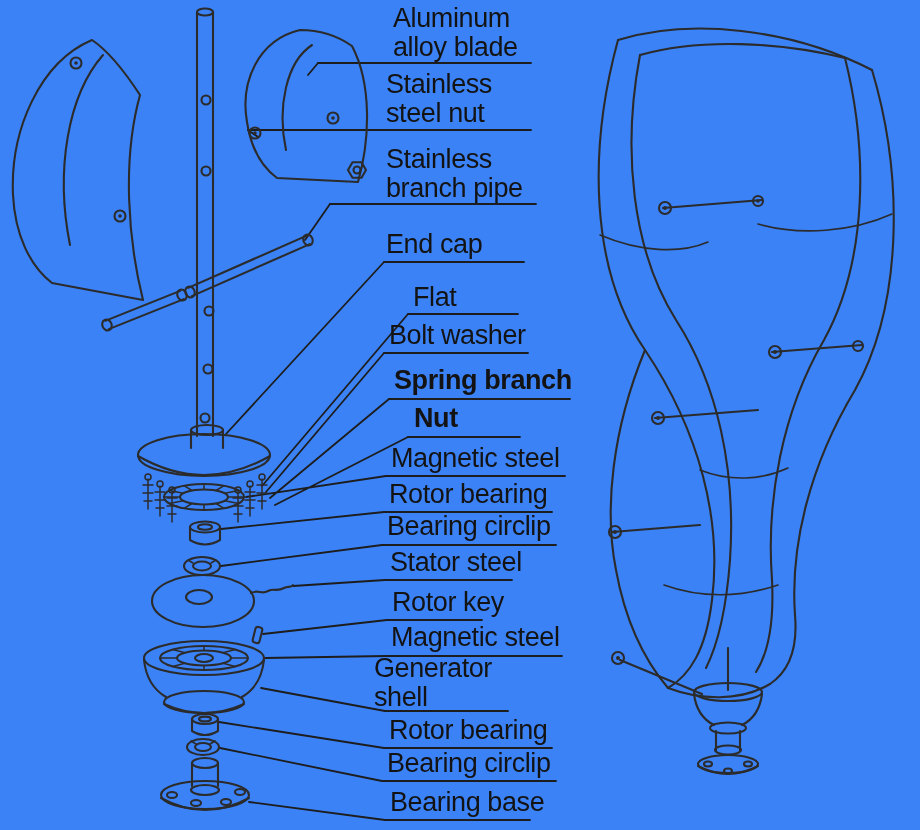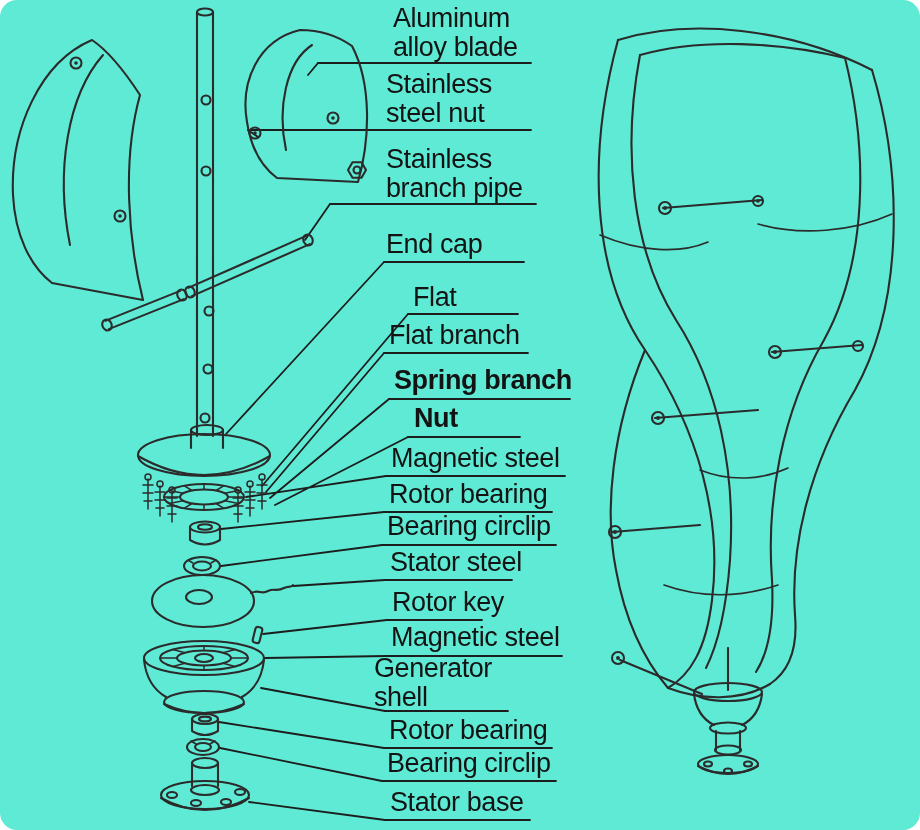--- a/index.html
+++ b/index.html
@@ -1,17 +1,17 @@
 <!DOCTYPE html>
 <html><head>
 <meta charset="utf-8">
 <style>
   html,body{margin:0;padding:0;background:#ffffff;}
-  .stage{position:relative;width:920px;height:830px;background:#5eead4;overflow:hidden;
-         font-family:"Liberation Sans",sans-serif;border-radius:17px;}
+  .stage{position:relative;width:920px;height:830px;background:#3b82f6;overflow:hidden;
+         font-family:"Liberation Sans",sans-serif;}
   .art{position:absolute;left:0;top:0;}
   .lbl{position:absolute;font-size:27px;line-height:29px;color:#131313;
        white-space:pre-line;letter-spacing:-0.4px;}
   .lbl.bold{font-weight:700;}
 </style>
 </head>
 <body>
 
 <div class="stage">
 
@@ -221,28 +221,28 @@
 
   <div>
     <div class="lbl" style="left:393px;top:4px">Aluminum
 alloy blade</div>
     <div class="lbl" style="left:386px;top:70px">Stainless
 steel nut</div>
     <div class="lbl" style="left:386px;top:145px">Stainless
 branch pipe</div>
     <div class="lbl" style="left:386px;top:230px">End cap</div>
     <div class="lbl" style="left:413px;top:283px">Flat</div>
-    <div class="lbl" style="left:389px;top:321px">Flat branch</div>
+    <div class="lbl" style="left:389px;top:321px">Bolt washer</div>
     <div class="lbl bold" style="left:394px;top:366px">Spring branch</div>
     <div class="lbl bold" style="left:414px;top:404px">Nut</div>
     <div class="lbl" style="left:391px;top:444px">Magnetic steel</div>
     <div class="lbl" style="left:389px;top:480px">Rotor bearing</div>
     <div class="lbl" style="left:387px;top:512px">Bearing circlip</div>
     <div class="lbl" style="left:390px;top:548px">Stator steel</div>
     <div class="lbl" style="left:392px;top:588px">Rotor key</div>
     <div class="lbl" style="left:391px;top:623px">Magnetic steel</div>
     <div class="lbl" style="left:374px;top:654px">Generator
 shell</div>
     <div class="lbl" style="left:389px;top:716px">Rotor bearing</div>
     <div class="lbl" style="left:387px;top:749px">Bearing circlip</div>
-    <div class="lbl" style="left:390px;top:788px">Stator base</div>
+    <div class="lbl" style="left:390px;top:788px">Bearing base</div>
   </div>
 </div>
 
 </body></html>

